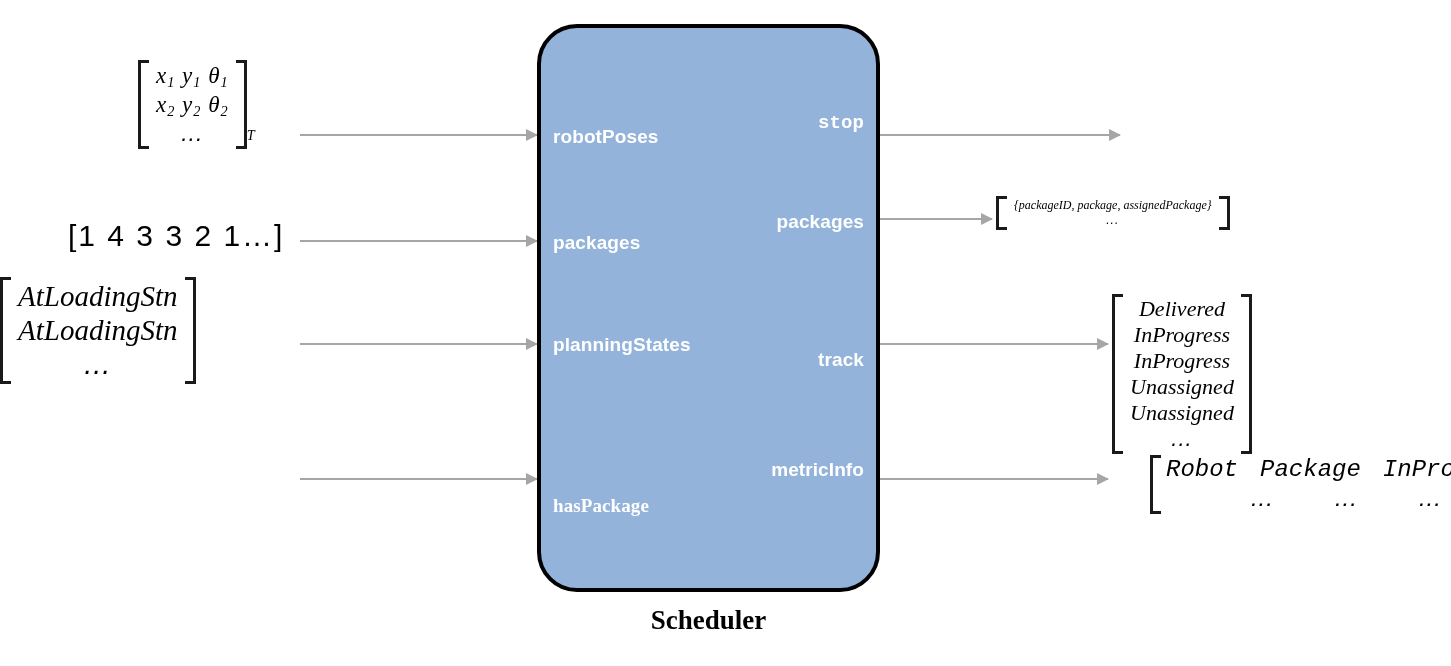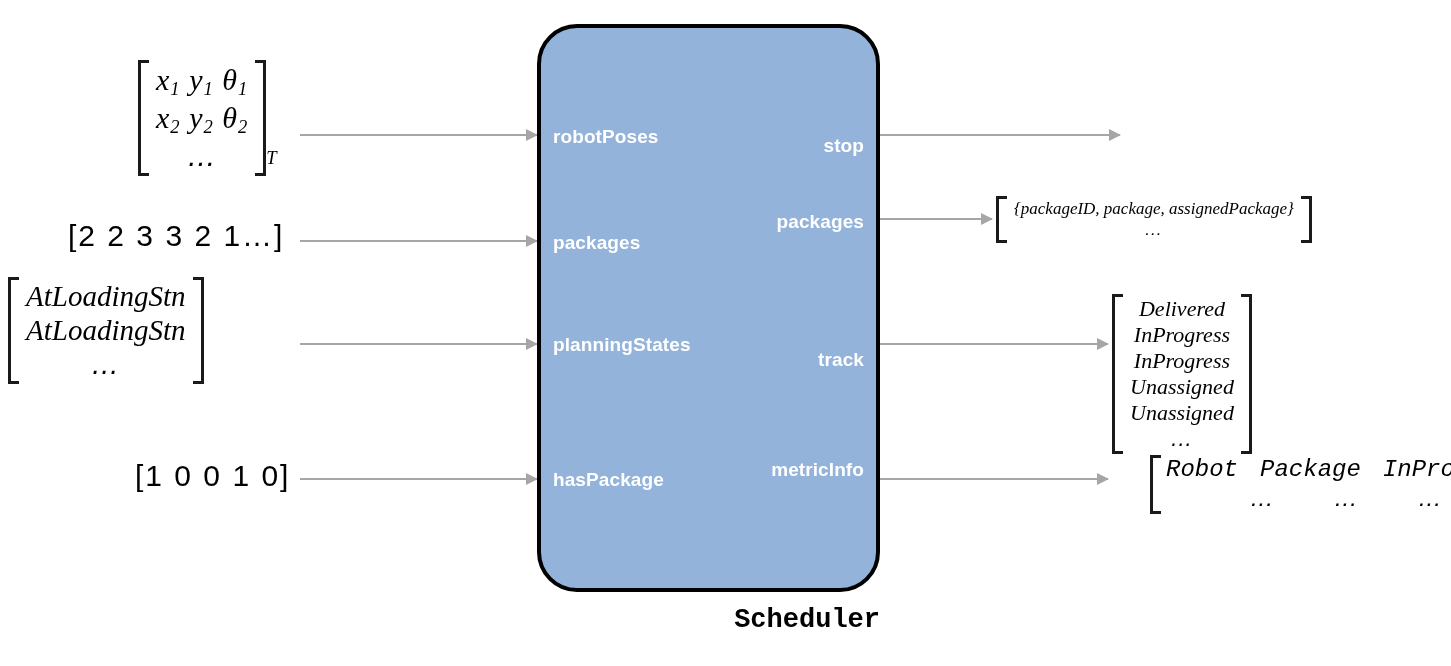--- a/index.html
+++ b/index.html
@@ -41,22 +41,22 @@
     text-align: center;
   }
   .port-in  { left: 553px; }
   .port-out { text-align: right; }
 
   .scheduler-title {
     position: absolute;
     left: 537px;
     top: 605px;
     width: 343px;
-    text-align: right;
-    font-family: Liberation Mono, monospace;
+    text-align: center;
+    font-family: Liberation Serif, serif;
     font-weight: bold;
     font-size: 27px;
     color: #000000;
   }
 
   
   .arrow {
     position: absolute;
     height: 2px;
     background: #a6a6a6;
@@ -111,32 +111,32 @@
     padding: 2px 7px;
     text-align: center;
   }
   .matrix-body .row { line-height: 1.18; }
   .dots-row { letter-spacing: 1px; }
 
   sub { font-size: 0.62em; vertical-align: -0.28em; }
   sup { font-size: 0.62em; vertical-align: 0.62em; }
 
   
-  #robot-poses-expr { left: 138px; top: 60px; font-size: 30px; }
+  #robot-poses-expr { left: 138px; top: 60px; font-size: 23px; }
   #robot-poses-expr .matrix-body .row { letter-spacing: 1px; }
 
   #packages-expr { left: 68px; top: 219px; font-size: 30px; letter-spacing: 2px; }
 
-  #planning-states-expr { left: 8px; top: 277px; font-size: 29px; }
+  #planning-states-expr { left: 0; top: 277px; font-size: 29px; }
 
   #has-package-expr { left: 135px; top: 459px; font-size: 30px; letter-spacing: 2px; }
 
   #stop-out-expr { left: 1143px; top: 114px; font-size: 31px; letter-spacing: 1px; }
 
-  #delivery-out-expr { left: 996px; top: 196px; font-size: 17px; }
+  #delivery-out-expr { left: 996px; top: 196px; font-size: 12px; }
   #delivery-out-expr .matrix-body .row { line-height: 1.25; }
 
   #track-out-expr { left: 1112px; top: 270px; font-size: 22px; margin-top: 24px; }
 
   #metric-out-expr { left: 1110px; top: 455px; font-size: 24px; margin-left: 40px; }
   #metric-out-expr .matrix-body { padding: 1px 5px; }
   #metric-out-expr .cols {
     display: flex;
     gap: 22px;
     justify-content: center;
@@ -153,49 +153,48 @@
       <span class="bracket bracket-l"></span>
       <span class="matrix-body">
         <span class="row"><span>x</span><sub>1</sub>&nbsp;<span>y</span><sub>1</sub>&nbsp;<span>θ</span><sub>1</sub></span>
         <span class="row"><span>x</span><sub>2</sub>&nbsp;<span>y</span><sub>2</sub>&nbsp;<span>θ</span><sub>2</sub></span>
         <span class="row dots-row sans-plain">...</span>
       </span>
       <span class="bracket bracket-r"></span>
     </span><sup>T</sup>
   </div>
 
-  <div class="expr sans-plain" id="packages-expr">[2 2 3 3 2 1…]</div>
+  <div class="expr sans-plain" id="packages-expr">[1 4 3 3 2 1…]</div>
 
   <div class="expr serif-italic" id="planning-states-expr">
     <span class="matrix">
       <span class="bracket bracket-l"></span>
       <span class="matrix-body">
         <span class="row">AtLoadingStn</span>
         <span class="row">AtLoadingStn</span>
         <span class="row dots-row sans-plain">...</span>
       </span>
       <span class="bracket bracket-r"></span>
     </span>
   </div>
 
-  <div class="expr sans-plain" id="has-package-expr">[1 0 0 1 0]</div>
 
   <div class="arrow" style="left:300px; top:134px; width:237px;"></div>
   <div class="arrow" style="left:300px; top:240px; width:237px;"></div>
   <div class="arrow" style="left:300px; top:343px; width:237px;"></div>
   <div class="arrow" style="left:300px; top:478px; width:237px;"></div>
 
   <div class="scheduler-box"></div>
 
   <span class="port-label port-in" style="top:126px;">robotPoses</span>
   <span class="port-label port-in" style="top:232px;">packages</span>
   <span class="port-label port-in" style="top:334px;">planningStates</span>
-  <span class="port-label port-in" style="top:469px;">hasPackage</span>
-
-  <span class="port-label port-out" style="left:714px; width:150px; top:135px;">stop</span>
+  <span class="port-label port-in" style="top:495px;font-family:Liberation Serif, serif;">hasPackage</span>
+
+  <span class="port-label port-out" style="left:714px; width:150px; top:112px;font-family:Liberation Mono, monospace;">stop</span>
   <span class="port-label port-out" style="left:714px; width:150px; top:211px;">packages</span>
   <span class="port-label port-out" style="left:714px; width:150px; top:331px;margin-top:18px;">track</span>
   <span class="port-label port-out" style="left:714px; width:150px; top:459px;">metricInfo</span>
 
   <div class="scheduler-title">Scheduler</div>
 
   <div class="arrow" style="left:880px; top:134px; width:240px;"></div>
   <div class="arrow" style="left:880px; top:218px; width:112px;"></div>
   <div class="arrow" style="left:880px; top:343px; width:228px;"></div>
   <div class="arrow" style="left:880px; top:478px; width:228px;"></div>

